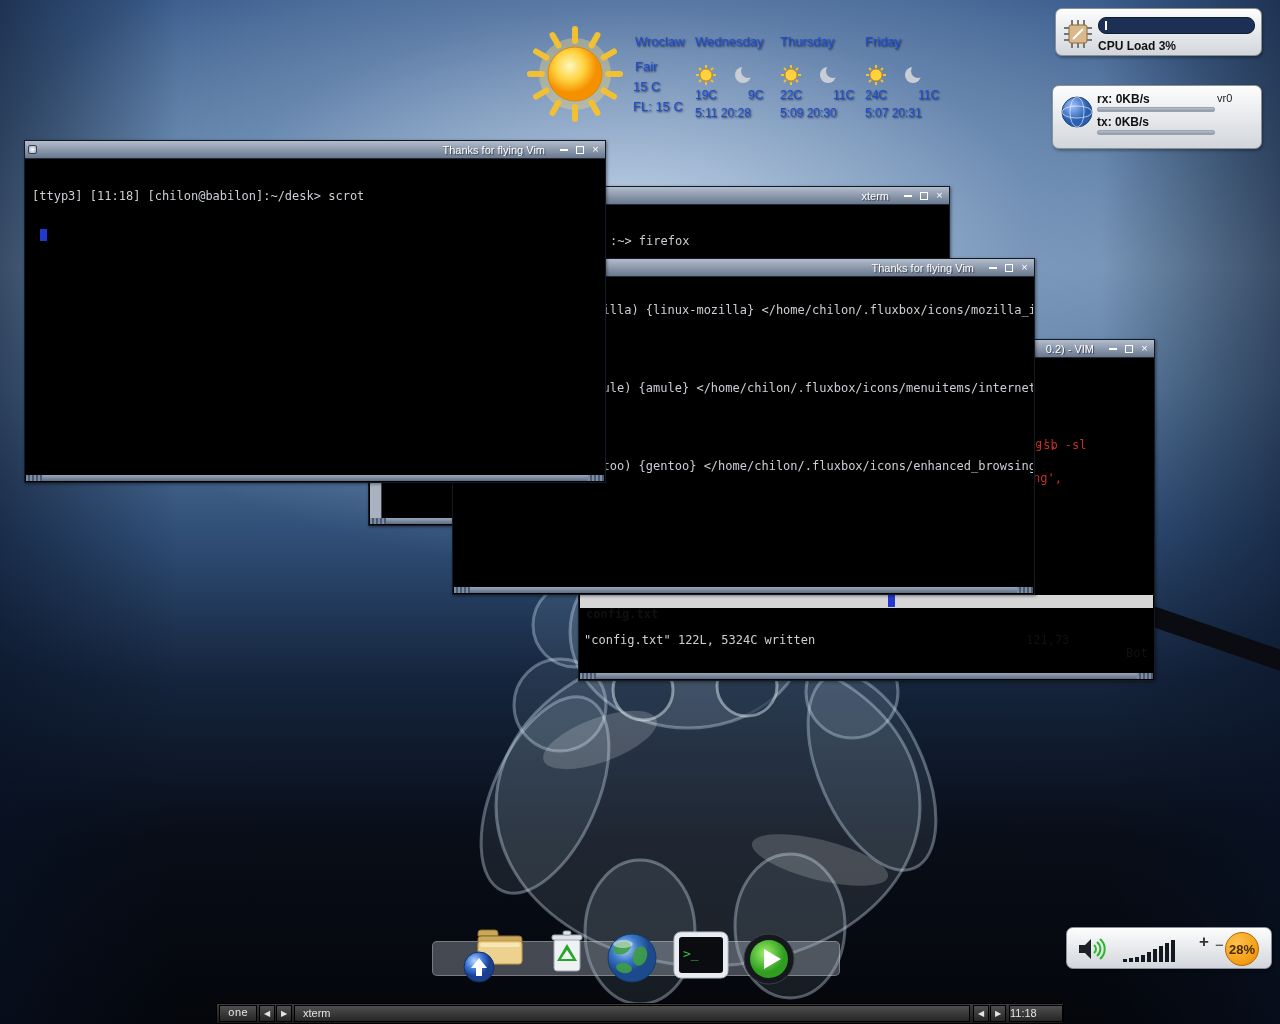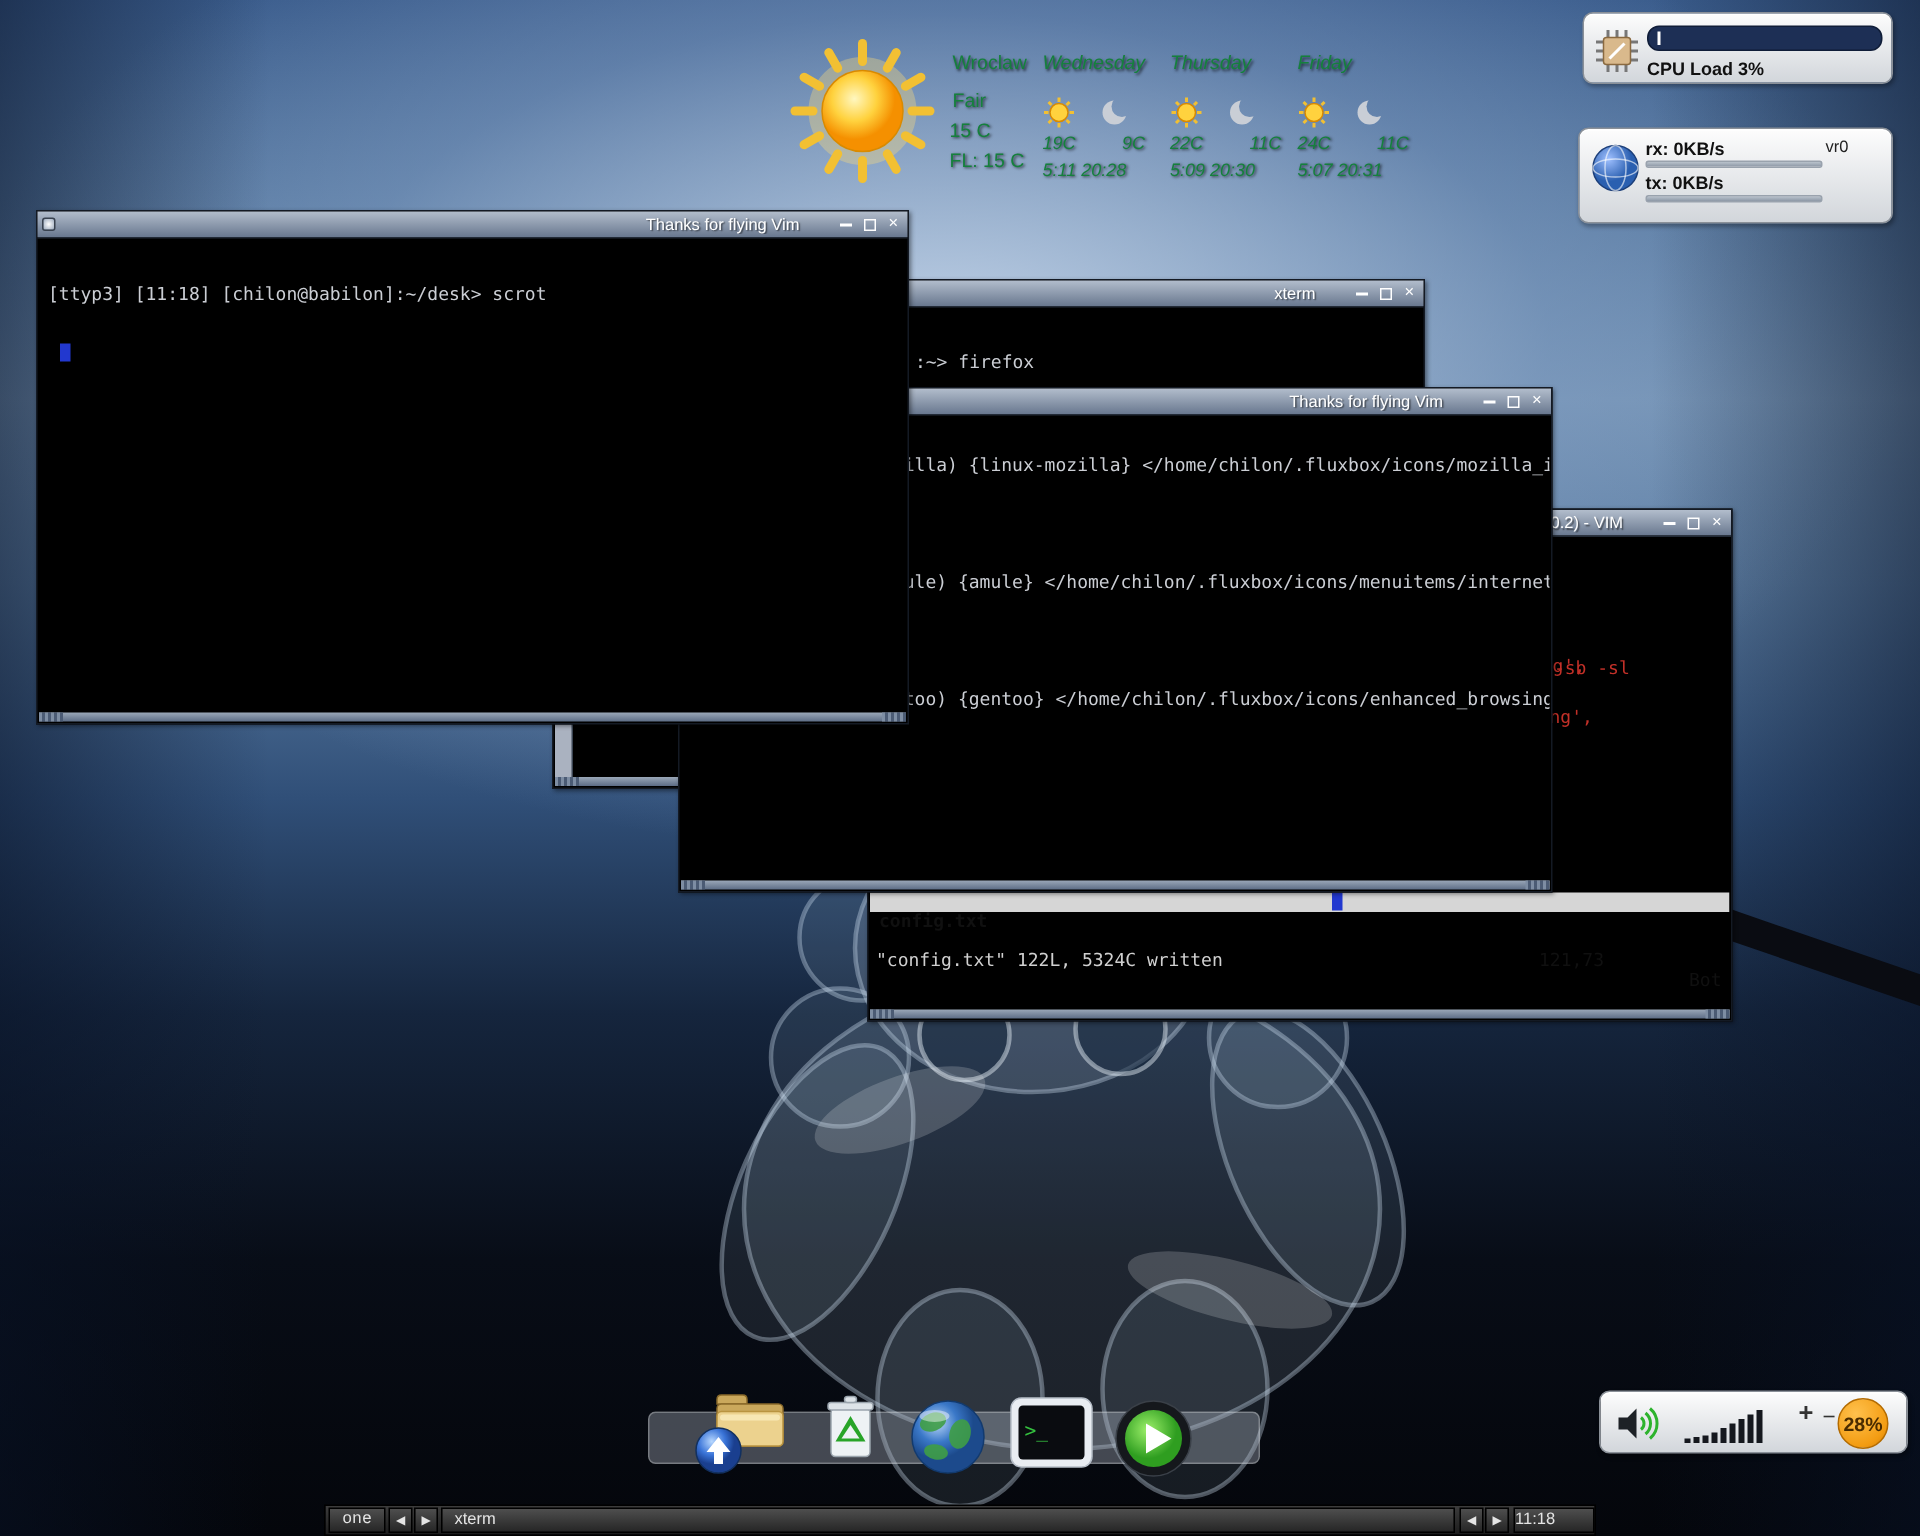--- a/index.html
+++ b/index.html
@@ -15,21 +15,21 @@
   .abs { position:absolute; }
 
   
   #wallpaper-robot { position:absolute; inset:0; pointer-events:none; z-index:0; }
   #cable { position:absolute; left:1138px; top:646px; width:260px; height:20px;
            background:#0a0c12; transform:rotate(19deg); z-index:0; }
 
   
   .win { position:absolute; background:#000; border:1px solid #141a24;
          box-shadow:1px 1px 3px rgba(0,0,0,.45); }
-  .tbar { height:18px; display:flex; align-items:center; gap:14px; padding:0 3px;
+  .tbar { height:18px; display:flex; align-items:center; gap:2px; padding:0 3px;
           background:linear-gradient(#b2bdcc,#69788f); border-bottom:1px solid #222a36; }
   .ticon { width:9px; height:9px; border:1px solid #39424f; border-radius:2px;
            background:radial-gradient(#ffffff,#9aa8bb); flex:0 0 auto; }
   .ttext { flex:1; text-align:right; color:#fff; font-size:11px; white-space:nowrap;
            overflow:hidden; text-shadow:1px 1px 1px rgba(0,0,0,.55); padding-right:10px; }
   .wbtns { display:flex; gap:3px; flex:0 0 auto; }
   .wbtn  { width:13px; height:13px; display:flex; align-items:center; justify-content:center;
            color:#fff; font-size:11px; line-height:11px; }
   .wbtn .minbar { width:8px; height:2px; background:#fff; }
   .wbtn .maxbox { width:8px; height:8px; border:1px solid #fff; }
@@ -56,24 +56,24 @@
   .cpu-graph { position:absolute; left:42px; top:8px; width:157px; height:17px;
                background:#1d2f55; border:1px solid #101d38; border-radius:8px; }
   .cpu-tick { position:absolute; left:6px; top:3px; width:2px; height:9px; background:#fff; }
   .cpu-label { position:absolute; left:42px; top:30px; font-size:12px; font-weight:bold; color:#111; }
   .net-text { position:absolute; font-size:12px; font-weight:bold; color:#111; }
   .net-iface { position:absolute; font-size:11px; color:#222; }
   .net-bar { position:absolute; width:118px; height:5px; border-radius:2px;
              background:linear-gradient(#b9c2cc,#8d98a6); border:1px solid #99a2ad; }
 
   
-  #weather { position:absolute; left:510px; top:8px; width:445px; height:122px; color:#15803d;
+  #weather { position:absolute; left:510px; top:8px; width:445px; height:122px; color:#1d4ed8;
              text-shadow:1px 1px 2px rgba(0,0,0,.7); z-index:1; }
   .wtext { position:absolute; font-size:13px; }
-  .daycol { position:absolute; top:26px; width:80px; height:94px;font-style:italic; }
+  .daycol { position:absolute; top:26px; width:80px; height:94px; }
   .dayname { position:absolute; top:0; font-size:13px; }
   .dayicons { position:absolute; top:30px; display:flex; gap:15px; }
   .daytemps { position:absolute; top:54px; font-size:12px; }
   .daytemps .low { margin-left:31px; }
   .daytimes { position:absolute; top:72px; font-size:12px; }
 
   
   #dock-bar { position:absolute; left:432px; top:941px; width:408px; height:35px;
               background:rgba(170,180,192,.38); border:1px solid rgba(255,255,255,.28);
               border-radius:5px; }

